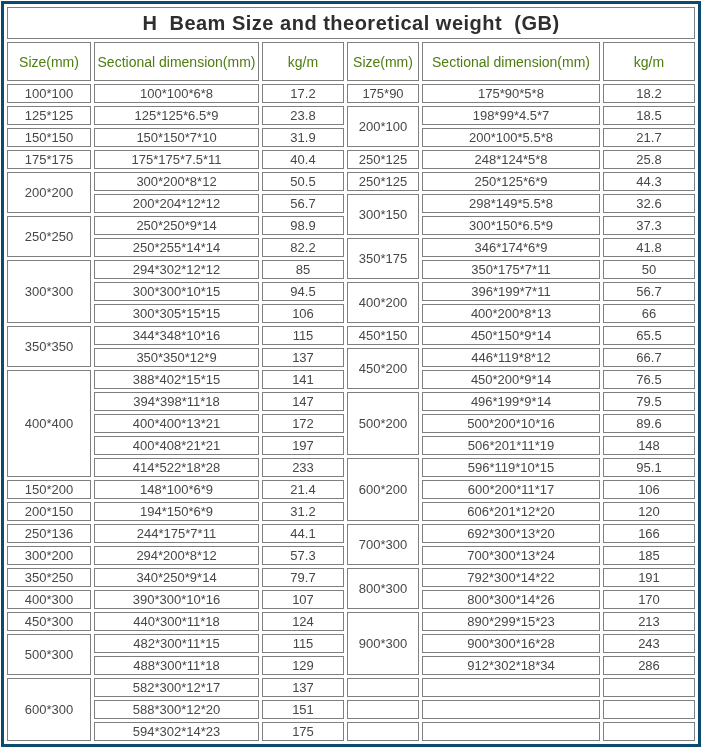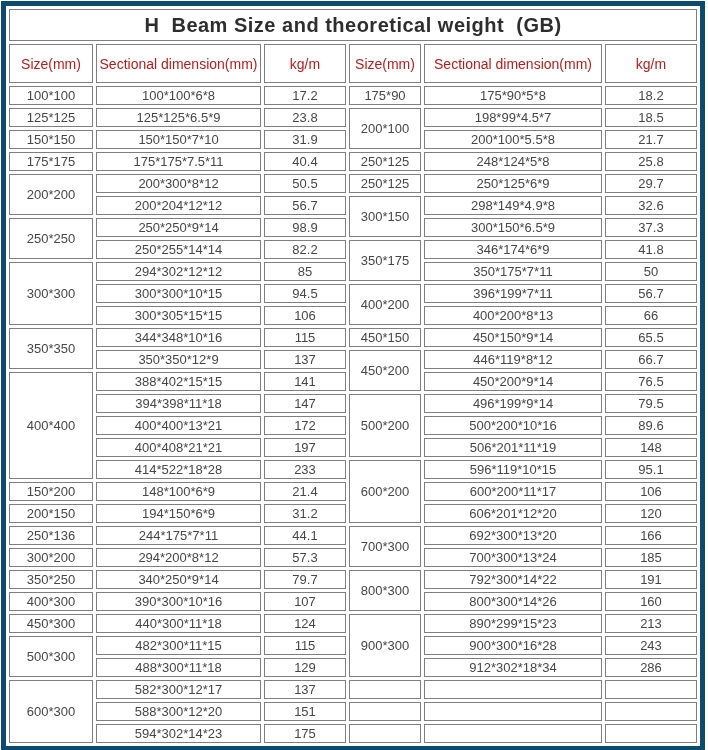--- a/index.html
+++ b/index.html
@@ -11,21 +11,21 @@
     width: 708px;
     height: 750px;
     box-sizing: border-box;
     padding: 1px;
     background: #ffffff;
     font-family: "Liberation Sans", sans-serif;
   }
   table.beam-table {
     border-collapse: separate;
     border-spacing: 3px;
-    border: 5px solid #0c4a6e;
+    border: 3px solid #0c4a6e;
     table-layout: fixed;
   }
   col.c-size-l  { width: 84px; }
   col.c-dim-l   { width: 165px; }
   col.c-kgm-l   { width: 82px; }
   col.c-size-r  { width: 72px; }
   col.c-dim-r   { width: 178px; }
   col.c-kgm-r   { width: 92px; }
   td, th {
     border: 1px solid #7f7f7f;
@@ -35,21 +35,21 @@
     font-size: 13px;
     font-weight: normal;
     height: 17px;
     padding: 0 2px;
     overflow: hidden;
     background: #ffffff;
   }
   th.col-header {
     font-size: 14px;
     height: 37px;
-    color: #b91c1c;
+    color: #4d7c0f;
   }
   td.title-cell {
     font-size: 20px;
     font-weight: bold;
     color: #2e2e2e;
     height: 30px;
     white-space: pre;
     letter-spacing: 0.5px;
   }
 </style>
@@ -106,31 +106,31 @@
         <tr>
           <td>175*175</td>
           <td>175*175*7.5*11</td>
           <td>40.4</td>
           <td>250*125</td>
           <td>248*124*5*8</td>
           <td>25.8</td>
         </tr>
         <tr>
           <td rowspan="2">200*200</td>
-          <td>200*300*8*12</td>
+          <td>300*200*8*12</td>
           <td>50.5</td>
           <td>250*125</td>
           <td>250*125*6*9</td>
-          <td>29.7</td>
+          <td>44.3</td>
         </tr>
         <tr>
           <td>200*204*12*12</td>
           <td>56.7</td>
           <td rowspan="2">300*150</td>
-          <td>298*149*4.9*8</td>
+          <td>298*149*5.5*8</td>
           <td>32.6</td>
         </tr>
         <tr>
           <td rowspan="2">250*250</td>
           <td>250*250*9*14</td>
           <td>98.9</td>
           <td>300*150*6.5*9</td>
           <td>37.3</td>
         </tr>
         <tr>
@@ -243,21 +243,21 @@
           <td>79.7</td>
           <td rowspan="2">800*300</td>
           <td>792*300*14*22</td>
           <td>191</td>
         </tr>
         <tr>
           <td>400*300</td>
           <td>390*300*10*16</td>
           <td>107</td>
           <td>800*300*14*26</td>
-          <td>160</td>
+          <td>170</td>
         </tr>
         <tr>
           <td>450*300</td>
           <td>440*300*11*18</td>
           <td>124</td>
           <td rowspan="3">900*300</td>
           <td>890*299*15*23</td>
           <td>213</td>
         </tr>
         <tr>

